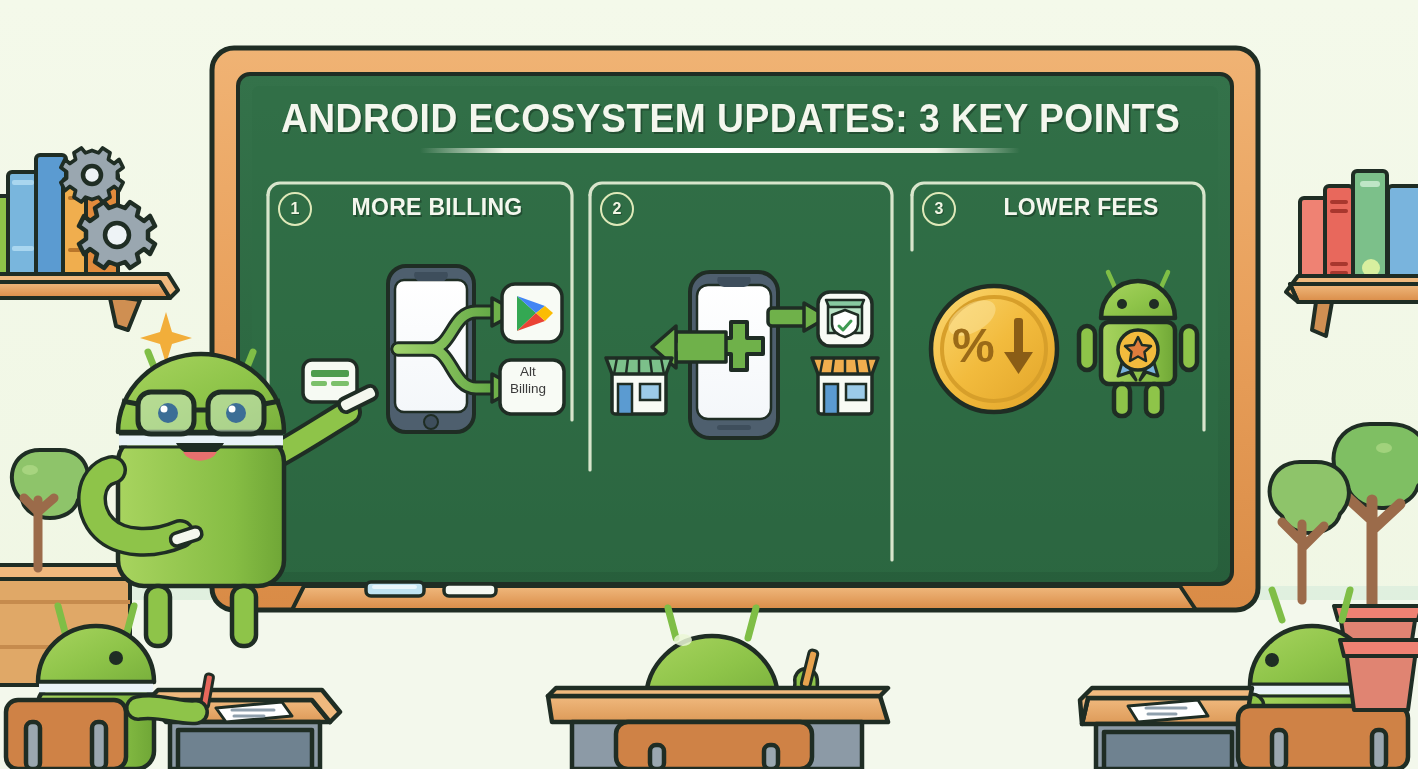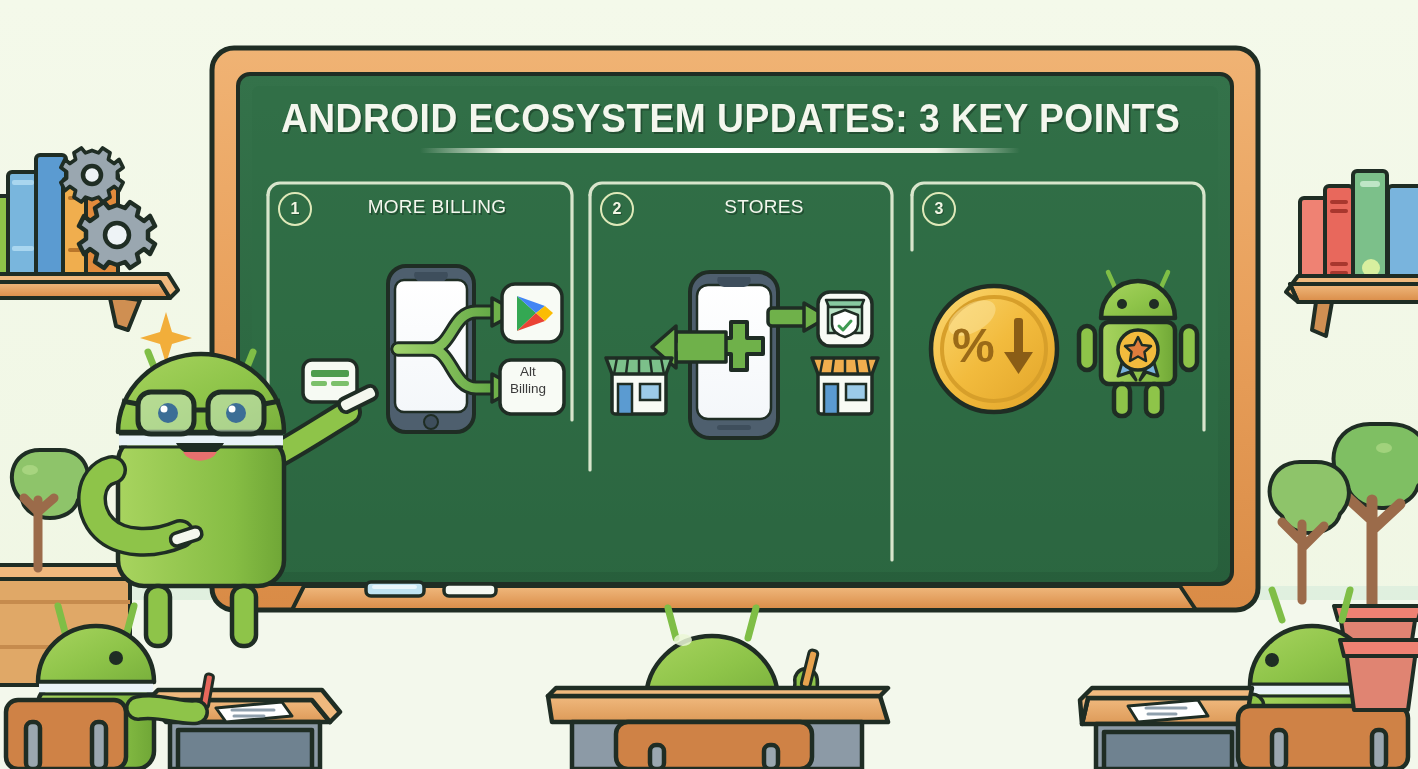--- a/index.html
+++ b/index.html
@@ -27,22 +27,22 @@
     white-space:nowrap;
   }
   .title-underline{
     position:absolute;left:420px;top:148px;width:600px;height:5px;
     background:linear-gradient(90deg,rgba(244,247,238,0) 0%,#eef3e6 14%,#ffffff 50%,#eef3e6 86%,rgba(244,247,238,0) 100%);
     border-radius:3px;
   }
   .panel-title{
     position:absolute;
     color:#f4f7ee;
-    font-weight:normal;
-    font-size:19px;
+    font-weight:bold;
+    font-size:23px;
     line-height:30px;
     text-shadow:1.5px 1.5px 0 rgba(0,0,0,.3);
     text-align:center;
     letter-spacing:.3px;
   }
   .badge-num{
     position:absolute;
     width:30px;height:30px;border-radius:50%;
     border:2px solid #dfe9b9;
     color:#f2f6e4;
@@ -528,19 +528,21 @@
 <div class="panel-title" style="left:322px;top:192px;width:230px;">
   <div>MORE BILLING</div>
 </div>
 <div class="alt-billing-label">
   <div>Alt</div>
   <div>Billing</div>
 </div>
 
 <div class="badge-num" style="left:600px;top:192px;">2</div>
 <div class="panel-title" style="left:644px;top:192px;width:240px;">
-  <div>STORES</div>
 </div>
 
 <div class="badge-num" style="left:922px;top:192px;">3</div>
+<div class="panel-title" style="left:966px;top:192px;width:230px;">
+  <div>LOWER FEES</div>
+</div>
 <div class="coin-pct">%</div>
 
 </div>
 
 </body></html>

